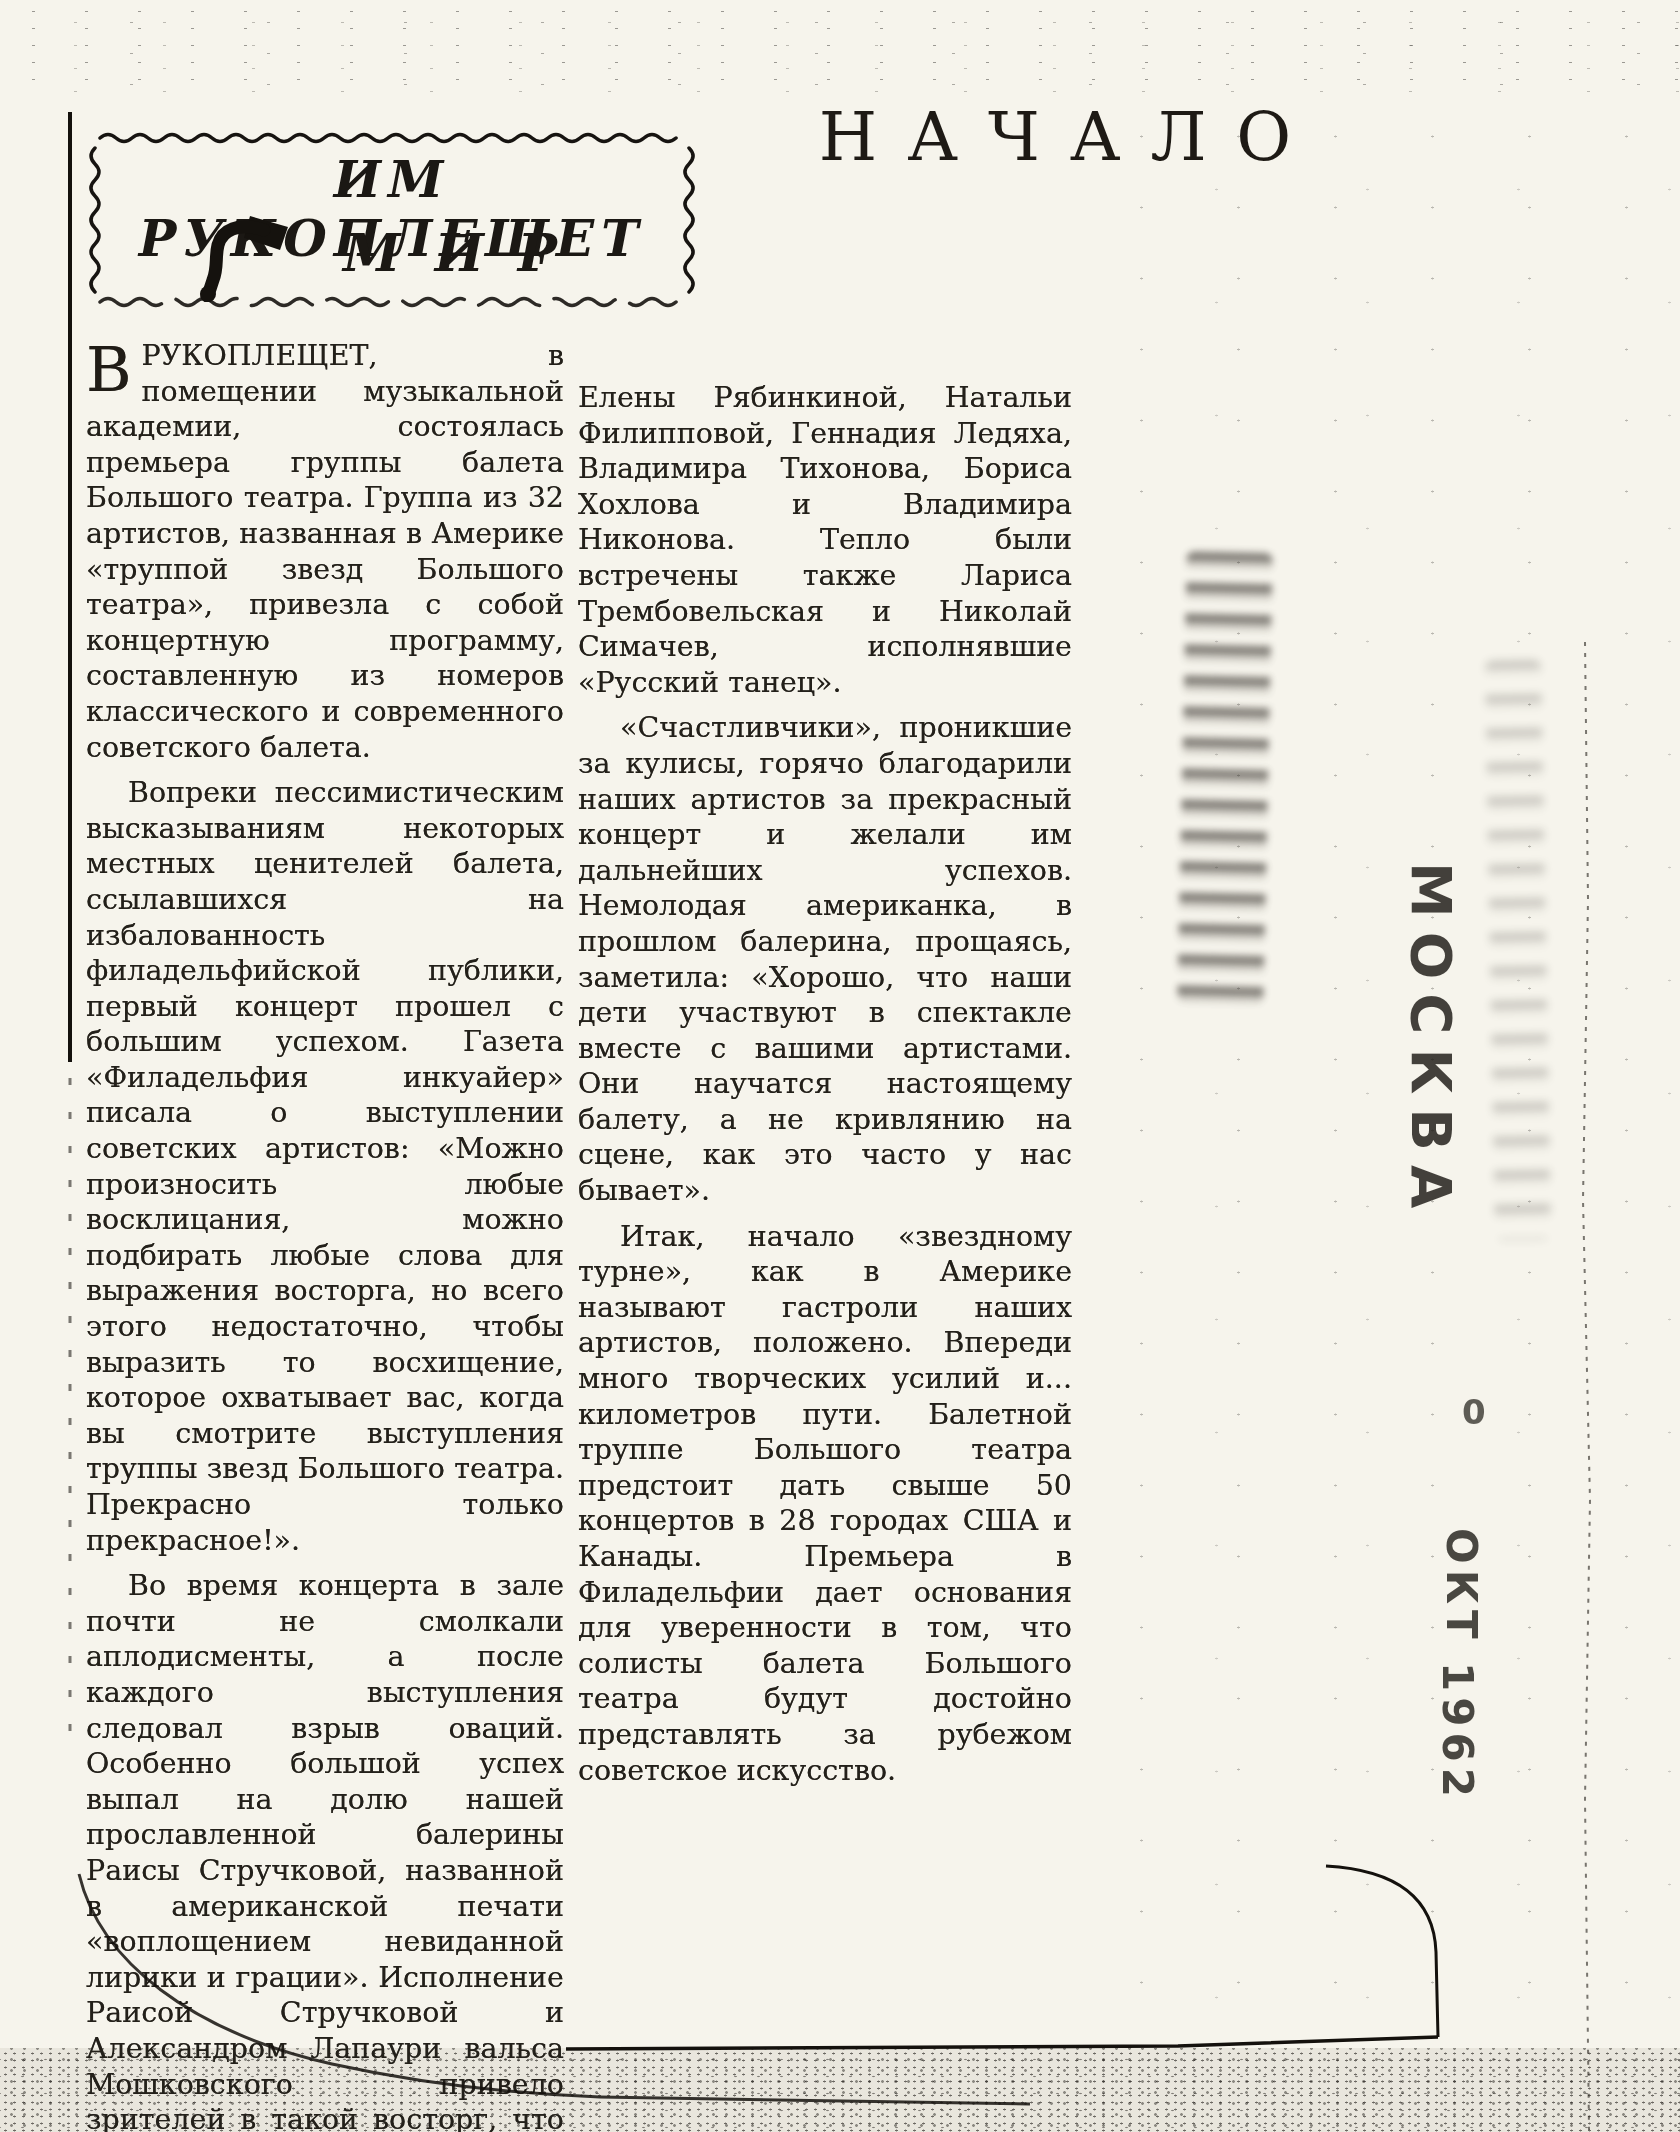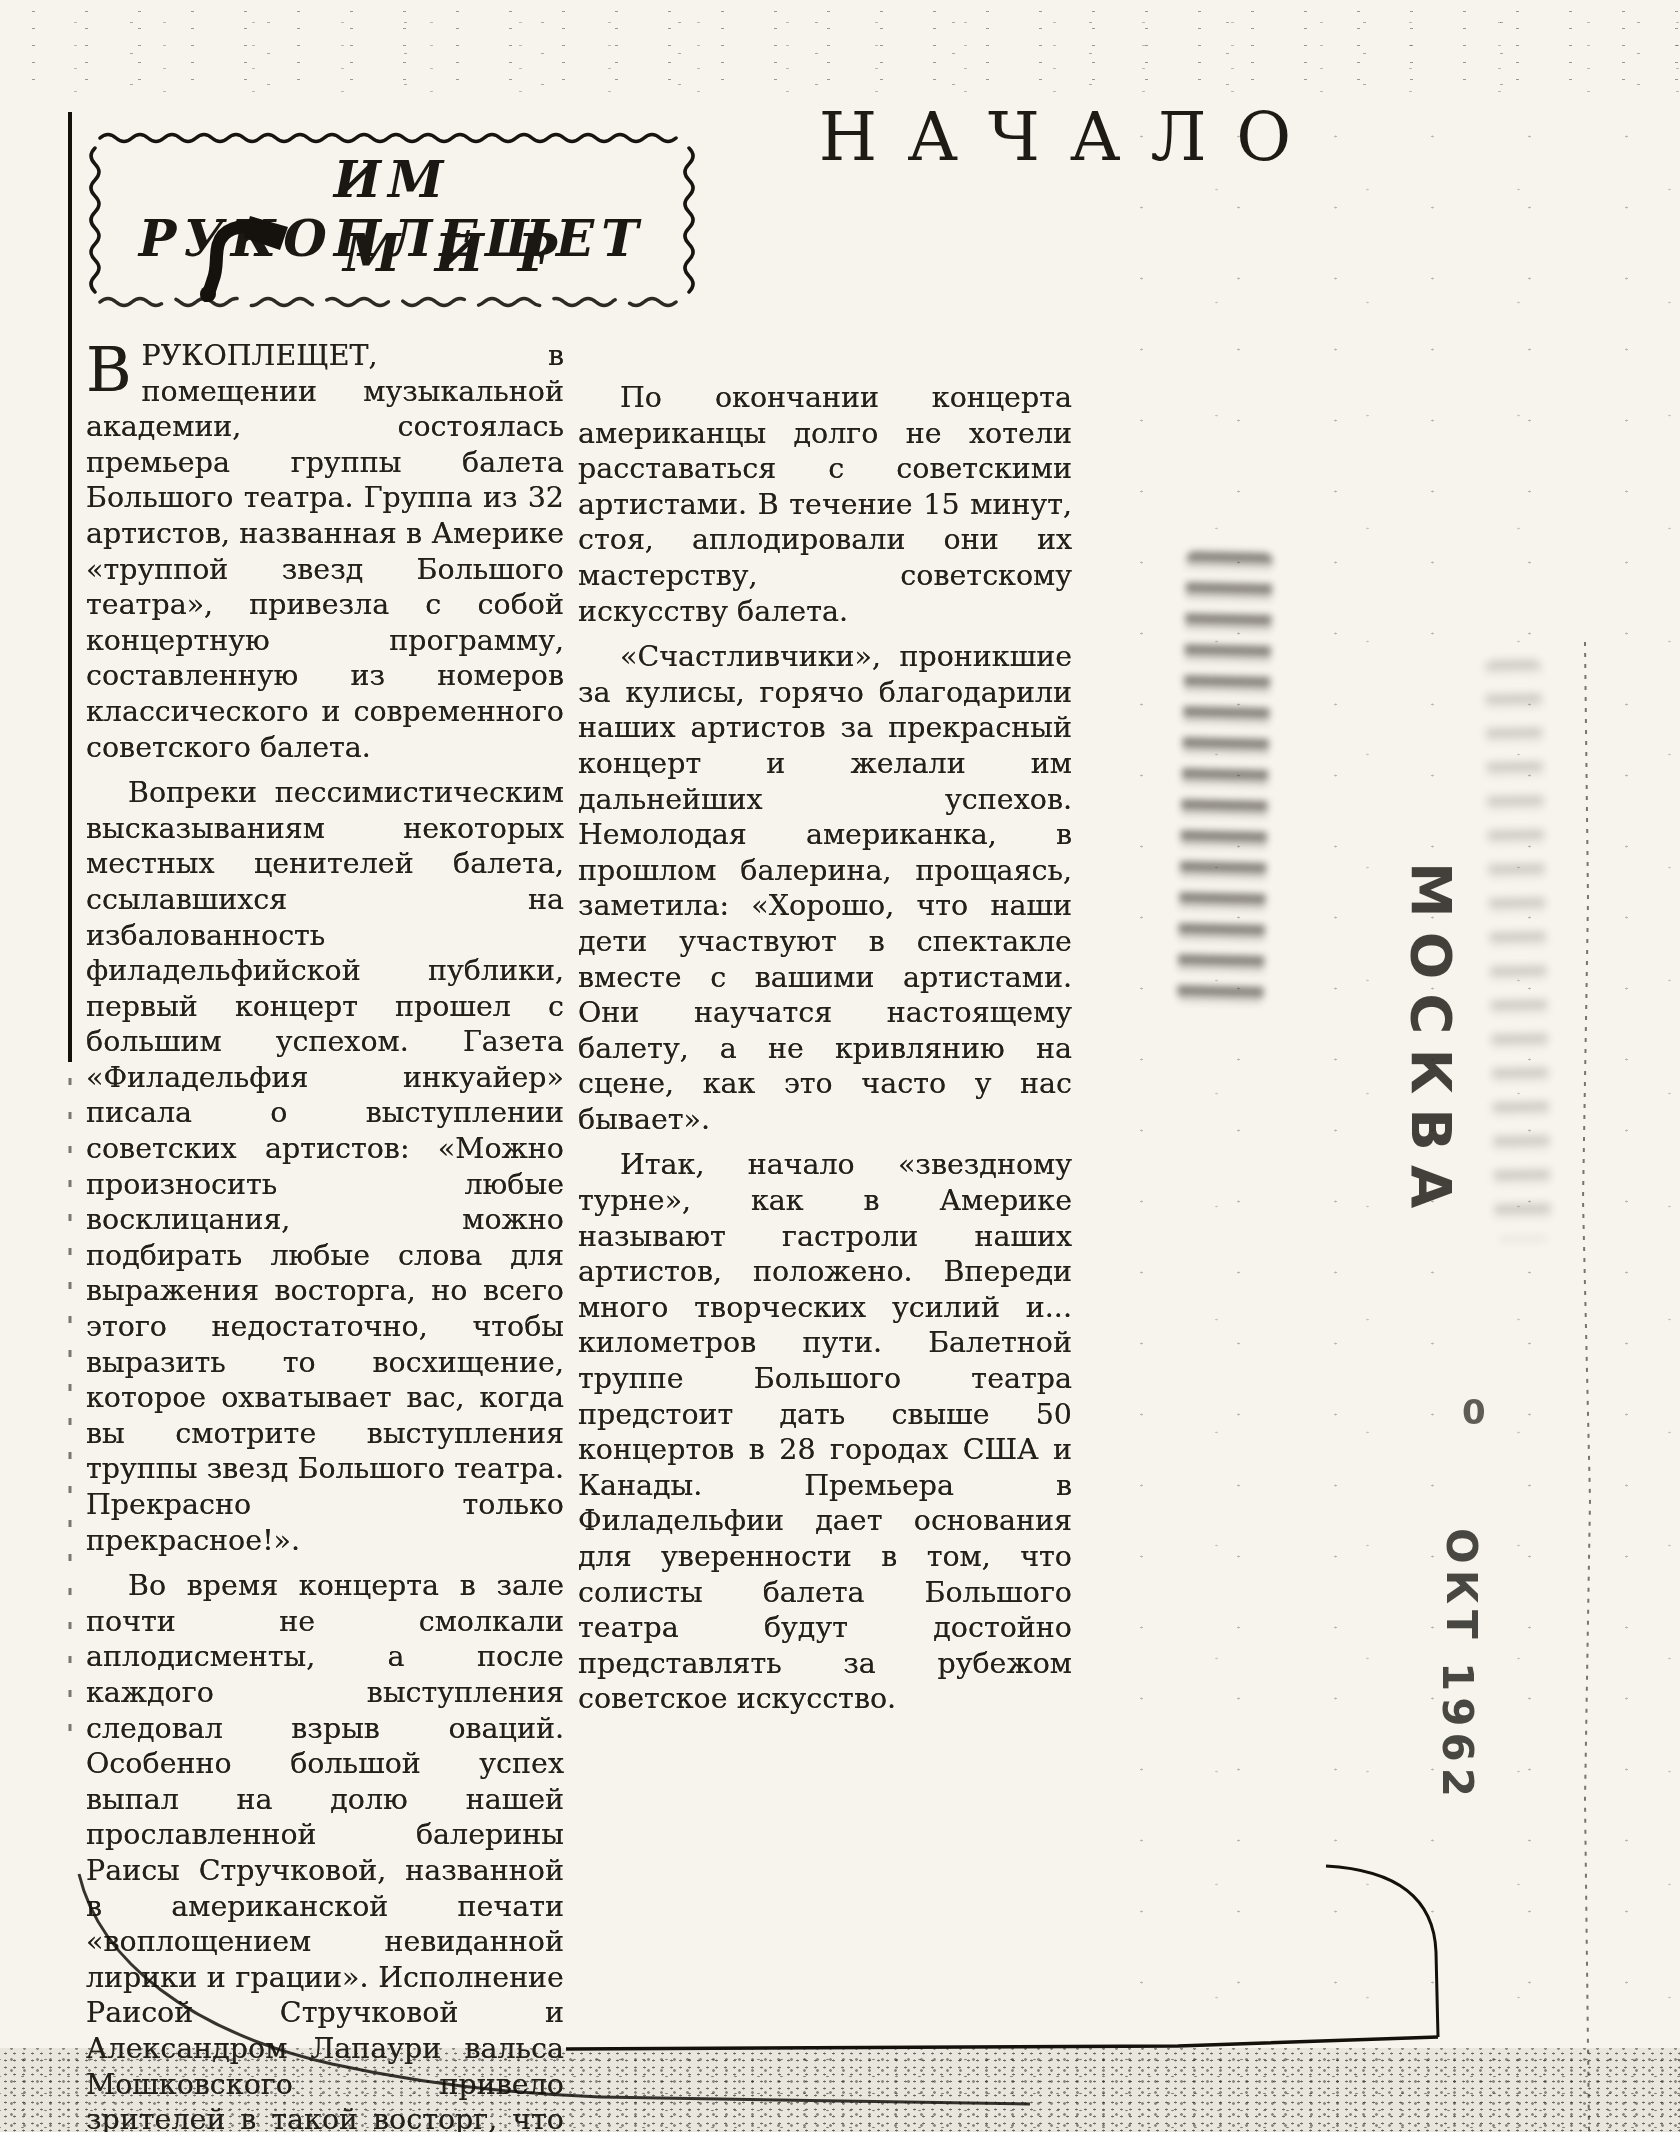--- a/index.html
+++ b/index.html
@@ -104,21 +104,21 @@
 
   <div class="col col-left">
     <p class="no-indent">
       <span class="dropcap">В</span><span>РУКОПЛЕЩЕТ,</span><span> в помещении музыкальной академии, состоялась премьера группы балета Большого театра. Группа из 32 артистов, названная в Америке «труппой звезд Большого театра», привезла с собой концертную программу, составленную из номеров классического и современного советского балета.</span>
     </p>
     <p>Вопреки пессимистическим высказываниям некоторых местных ценителей балета, ссылавшихся на избалованность филадельфийской публики, первый концерт прошел с большим успехом. Газета «Филадельфия инкуайер» писала о выступлении советских артистов: «Можно произносить любые восклицания, можно подбирать любые слова для выражения восторга, но всего этого недостаточно, чтобы выразить то восхищение, которое охватывает вас, когда вы смотрите выступления труппы звезд Большого театра. Прекрасно только прекрасное!».</p>
     <p>Во время концерта в зале почти не смолкали аплодисменты, а после каждого выступления следовал взрыв оваций. Особенно большой успех выпал на долю нашей прославленной балерины Раисы Стручковой, названной в американской печати «воплощением невиданной лирики и грации». Исполнение Раисой Стручковой и Александром Лапаури вальса Мошковского привело зрителей в такой восторг, что артистам пришлось танцевать его дважды. Дважды вызывался на сцену и Шамиль Ягудин, блестяще, темпераментно исполнивший гопак из «Тараса Бульбы». Зрители высоко оценили мастерство Майи Самохваловой, названной здесь «летающей балериной», Людмилы Богомоловой,</p>
   </div>
 
   <div class="col col-right">
-    <p>По окончании концерта американцы долго не хотели расставаться с советскими артистами. В течение 15 минут, стоя, аплодировали они их мастерству, советскому искусству балета.</p>
+    <p class="no-indent">Елены Рябинкиной, Натальи Филипповой, Геннадия Ледяха, Владимира Тихонова, Бориса Хохлова и Владимира Никонова. Тепло были встречены также Лариса Трембовельская и Николай Симачев, исполнявшие «Русский танец».</p>
     <p>«Счастливчики», проникшие за кулисы, горячо благодарили наших артистов за прекрасный концерт и желали им дальнейших успехов. Немолодая американка, в прошлом балерина, прощаясь, заметила: «Хорошо, что наши дети участвуют в спектакле вместе с вашими артистами. Они научатся настоящему балету, а не кривлянию на сцене, как это часто у нас бывает».</p>
     <p>Итак, начало «звездному турне», как в Америке называют гастроли наших артистов, положено. Впереди много творческих усилий и... километров пути. Балетной труппе Большого театра предстоит дать свыше 50 концертов в 28 городах США и Канады. Премьера в Филадельфии дает основания для уверенности в том, что солисты балета Большого театра будут достойно представлять за рубежом советское искусство.</p>
 
   </div>
 
   <div class="smudge smudge-a"></div>
   <div class="smudge smudge-b"></div>
 
   <div class="vstamp stamp-moscow" style="left:1464px;top:862px;">
     <span>МОСКВА</span>

